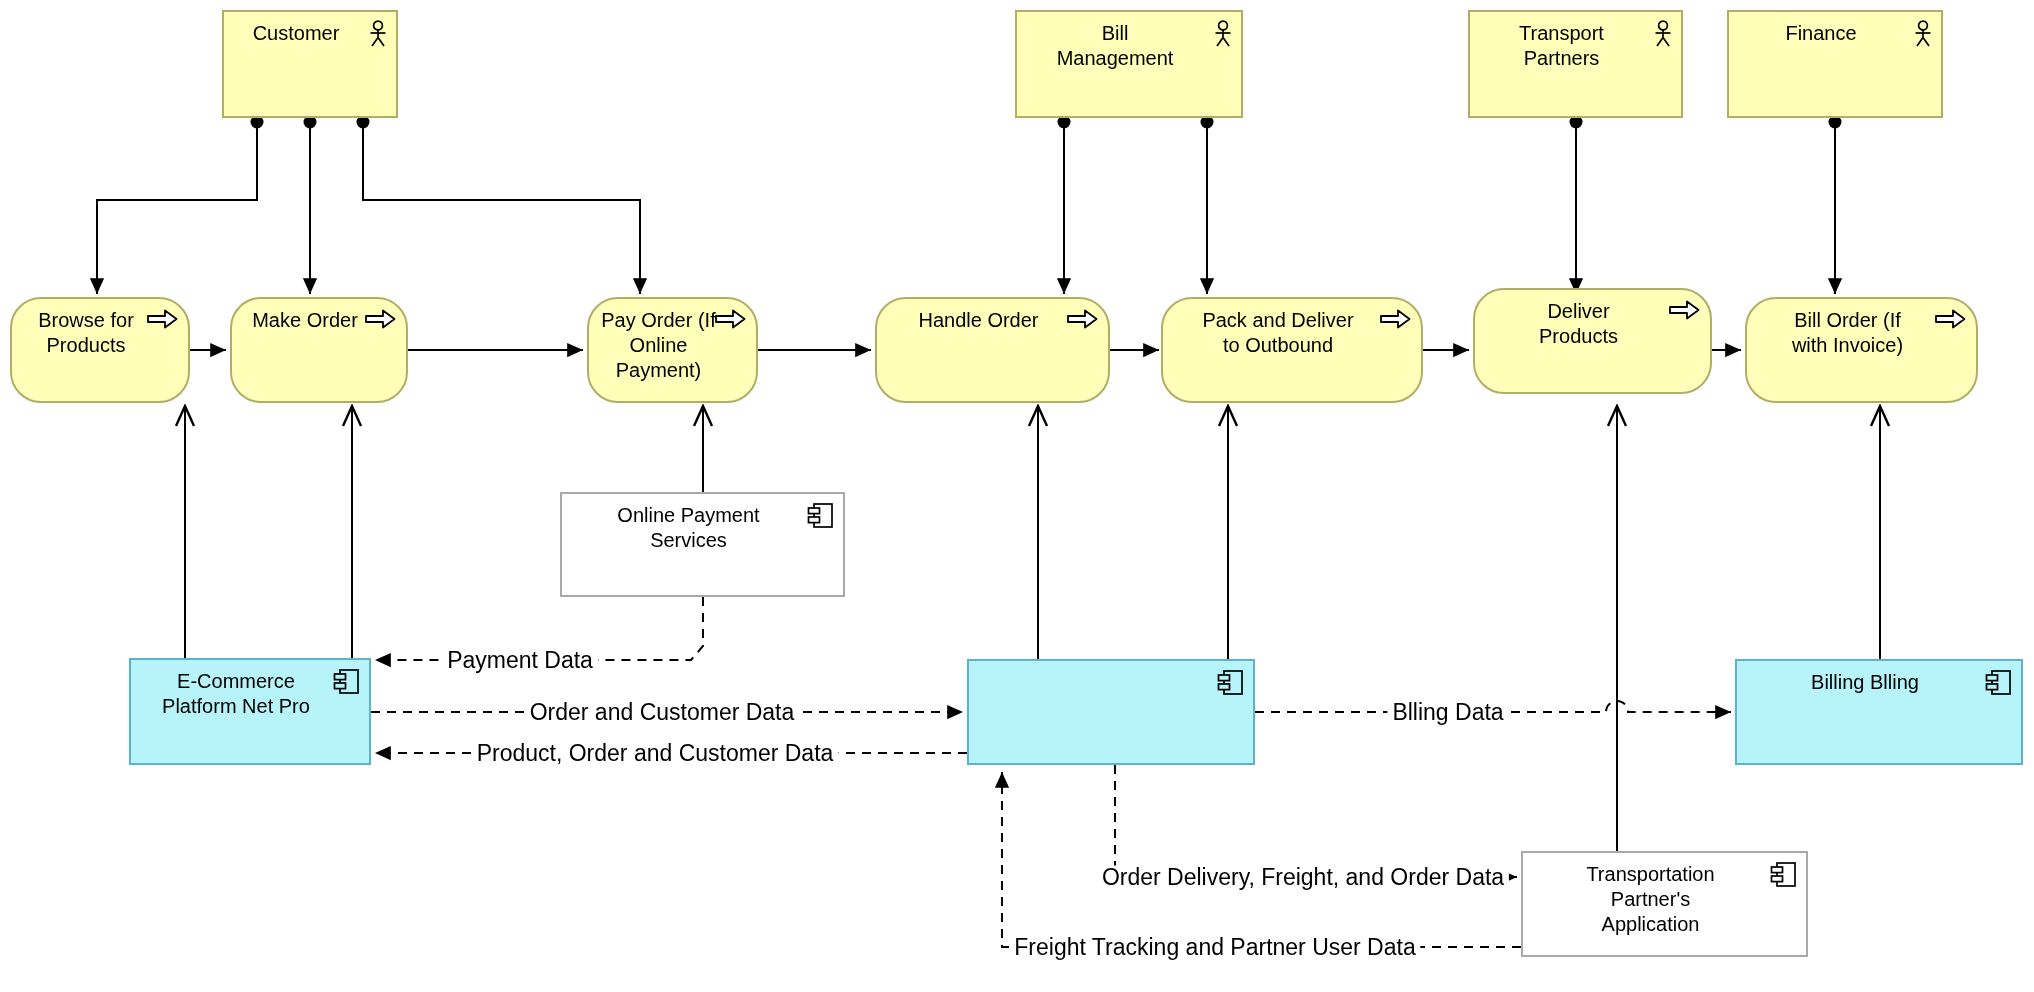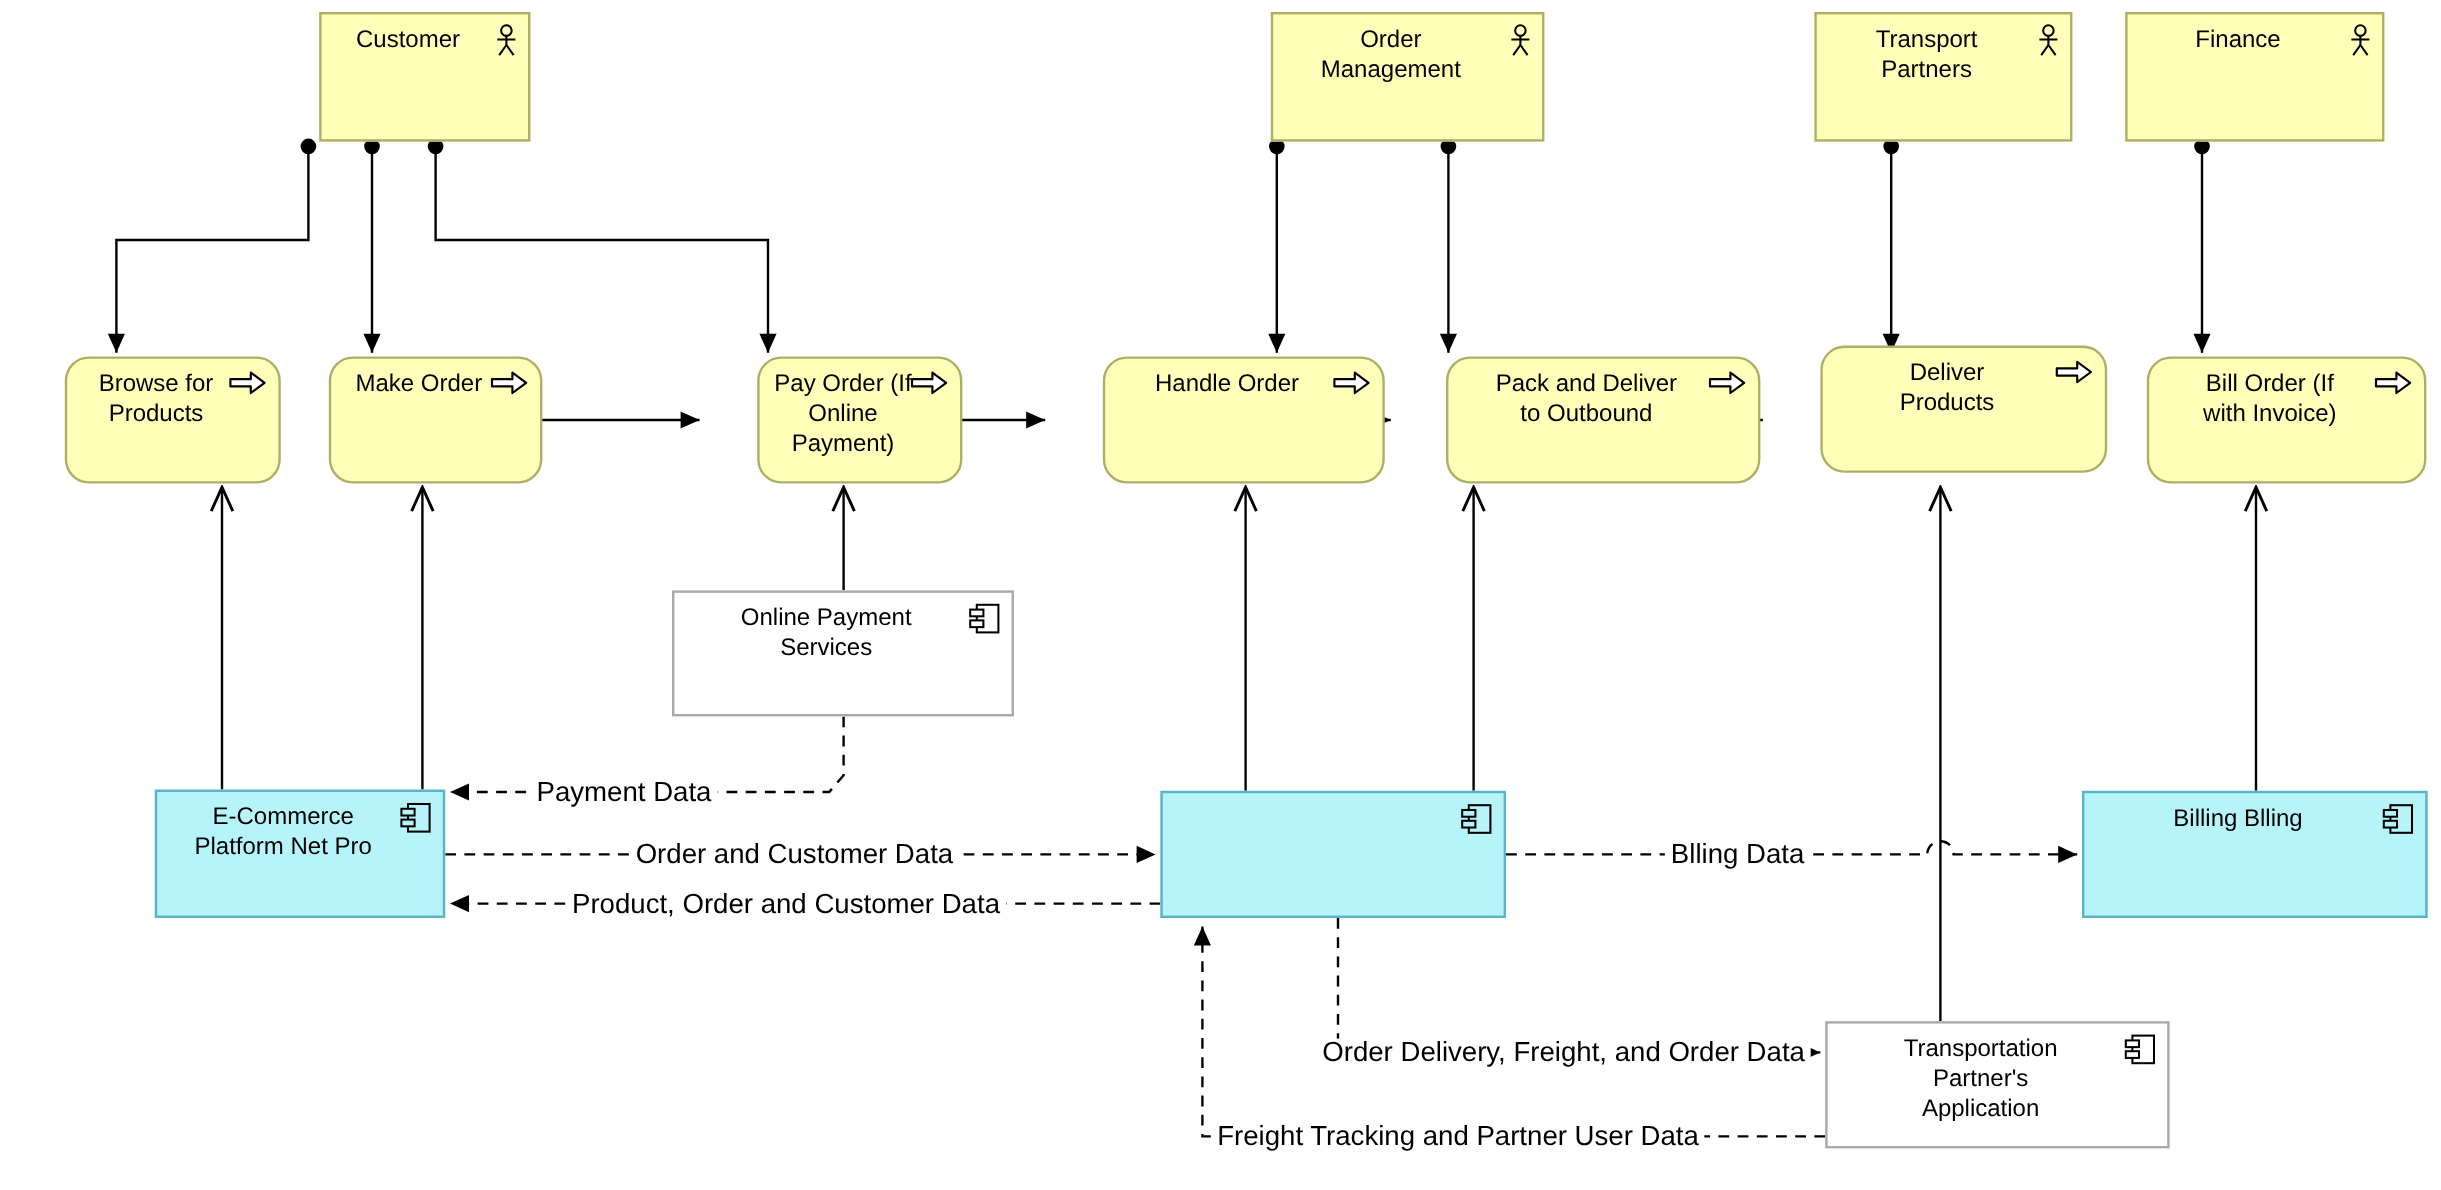--- a/index.html
+++ b/index.html
@@ -17,23 +17,23 @@
   .node{
     position:absolute;box-sizing:border-box;
     display:flex;align-items:flex-start;justify-content:center;
     text-align:center;
   }
   .node .node-label{
     white-space:pre-line;font-size:20px;line-height:25px;
     padding-top:9px;display:block;
   }
   .actor,.process{
-    background:var(--node-yellow);border:2px solid var(--node-yellow-border);margin-left:44px;
-  }
-  .process{border-radius:20px;}
+    background:var(--node-yellow);border:2px solid var(--node-yellow-border);
+  }
+  .process{border-radius:31px;}
   .app-internal{background:var(--node-cyan);border:2px solid var(--node-cyan-border);}
   .app-external{background:var(--node-white);border:2px solid var(--node-white-border);}
   .node .corner-icon{position:absolute;top:8px;right:9px;}
   .pad-r .node-label{padding-left:12px;padding-right:40px;}
   svg.wires{position:absolute;left:0;top:0;pointer-events:none;}
   .flow-label{
     position:absolute;transform:translate(-50%,-50%);
     background:var(--bg);padding:0 5px;font-size:23px;line-height:23px;
     white-space:nowrap;z-index:5;
   }
@@ -109,21 +109,21 @@
         <circle cx="9" cy="5.5" r="4.4"></circle>
             <line x1="9" y1="10" x2="9" y2="17.5"></line>
         <line x1="1.5" y1="13" x2="16.5" y2="13"></line>
         <line x1="9" y1="17.5" x2="3" y2="26"></line>
             <line x1="9" y1="17.5" x2="15" y2="26"></line>
       </g>
         </svg>
     </span>
   </div>
   <div class="node actor pad-r" style="left:1015px;top:10px;width:228px;height:108px">
-    <span class="node-label">Order
+    <span class="node-label">Bill
 Management</span>
     <span class="corner-icon">
       <svg width="18" height="28" viewBox="0 0 18 28">
           <g stroke="#000" stroke-width="1.7" fill="none">
         <circle cx="9" cy="5.5" r="4.4"></circle>
             <line x1="9" y1="10" x2="9" y2="17.5"></line>
         <line x1="1.5" y1="13" x2="16.5" y2="13"></line>
         <line x1="9" y1="17.5" x2="3" y2="26"></line>
             <line x1="9" y1="17.5" x2="15" y2="26"></line>
       </g>

